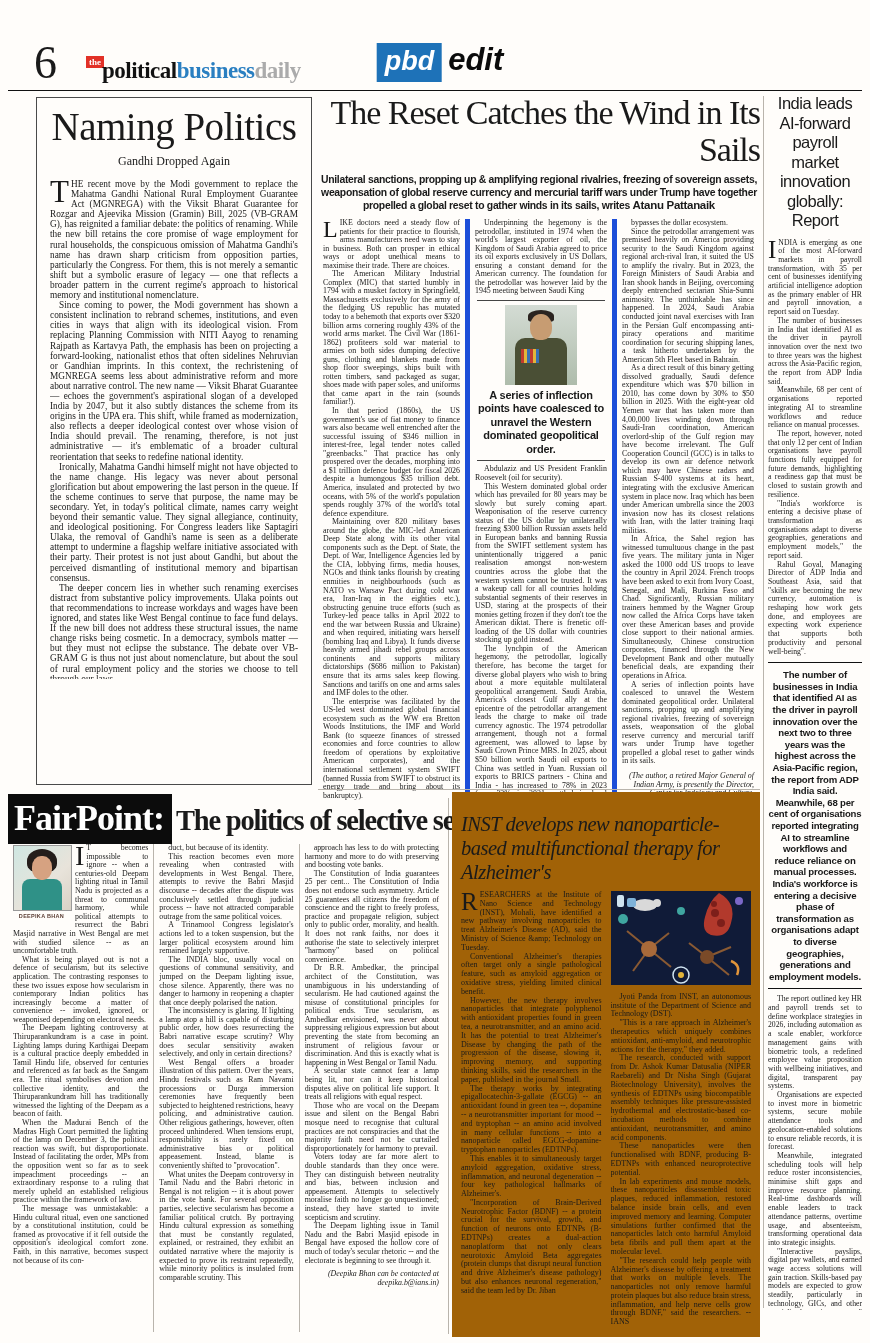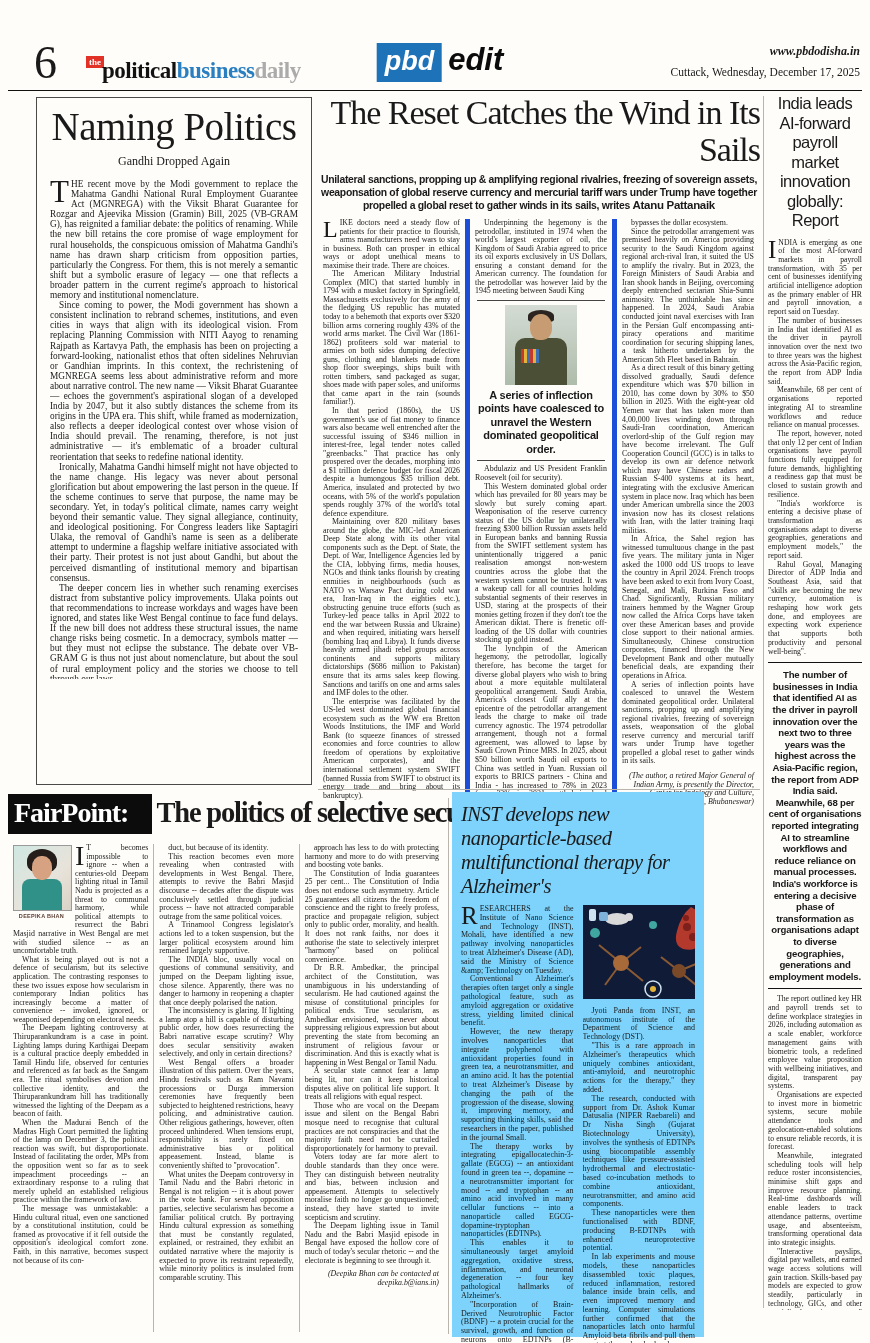--- a/index.html
+++ b/index.html
@@ -62,61 +62,57 @@
   .sb-head{font-family:"Liberation Sans",sans-serif;font-weight:normal;font-size:16.5px;line-height:19.5px;
         text-align:center;letter-spacing:-0.5px;}
   .sb-body{font-size:7.7px;line-height:8.7px;text-align:justify;margin-top:8px;}
   .sb-body .dc{font-size:25px;line-height:21px;padding-right:2px;}
   .sb-block{border-top:1.6px solid #111;border-bottom:1.6px solid #111;margin:6px 0;padding:6px 0;
         font-family:"Liberation Sans",sans-serif;font-weight:bold;font-size:9.6px;line-height:11.6px;
         text-align:center;letter-spacing:-0.2px;}
   
   .fairpoint{position:absolute;left:8px;top:794px;width:436px;height:540px;}
   .fp-header{height:42px;white-space:nowrap;}
-  .fp-brand{display:inline-block;background:#0c0c0c;color:#fff;font-weight:bold;font-size:28px;
-        padding:3px 24px 5px 6px;letter-spacing:-1px;}
+  .fp-brand{display:inline-block;background:#0c0c0c;color:#fff;font-weight:bold;font-size:36px;
+        padding:3px 8px 5px 6px;letter-spacing:-1px;}
   .fp-title{display:inline-block;font-weight:bold;font-size:28.5px;letter-spacing:-1.2px;margin-left:4px;}
   .fp-cols{display:flex;margin-top:8px;height:488px;}
   .fcol{width:146px;box-sizing:border-box;padding:0 5px;font-size:7.9px;line-height:8.6px;
         text-align:justify;overflow:hidden;}
   .fcol + .fcol{border-left:1px solid #b9b4ac;}
   .fcol .dc{font-size:28px;line-height:23px;padding-right:2px;}
   .fp-photo-wrap{float:left;width:57px;margin:1px 5px 2px 0;}
   .fp-photo{width:57px;height:64px;background:linear-gradient(135deg,#cfe7e2,#e8e3da 60%,#d9d2c6);position:relative;overflow:hidden;border:1px solid #999;}
   .fp-hair{position:absolute;left:13px;top:3px;width:30px;height:24px;background:#241d1a;border-radius:50% 50% 40% 40%;}
   .fp-face{position:absolute;left:18px;top:10px;width:20px;height:24px;background:#d6a281;border-radius:45%;}
   .fp-shirt{position:absolute;left:8px;top:33px;width:40px;height:31px;background:#2f9187;border-radius:8px 8px 0 0;}
   .fp-caption{font-size:5.5px;text-align:center;color:#5a3c32;font-family:"Liberation Sans",sans-serif;
         font-weight:bold;letter-spacing:0.3px;margin-top:1px;}
   .fp-contact{font-style:italic;text-align:right;margin-top:5px;}
   
-  .inst{position:absolute;left:452px;top:792px;width:252px;height:545px;background:#7dd3fc;
-        box-sizing:border-box;padding:10px 9px;}
+  .inst{position:absolute;left:452px;top:792px;width:308px;height:545px;background:#a16207;
+        box-sizing:border-box;padding:20px 9px;}
   .inst-head{font-style:italic;font-size:20.5px;line-height:24px;letter-spacing:-0.5px;}
   .inst-cols{display:flex;gap:9px;margin-top:7px;height:470px;}
   .icol{width:141px;font-size:8px;line-height:8.8px;text-align:justify;overflow:hidden;}
   .icol .dc{font-size:25px;line-height:21px;padding-right:2px;}
   .inst-illus{width:141px;height:94px;margin-bottom:5px;}
   
 </style>
 </head>
 <body>
 
 <div class="page">
 
   <div class="pagenum">6</div>
 
   <div class="masthead-logo"><span class="the-box">the</span><span class="w-pol">political</span><span class="w-biz">business</span><span class="w-daily">daily</span></div>
 
   <div class="center-logo"><span class="pbd-box">pbd</span><span class="edit-word">edit</span></div>
 
-  <div class="mast-right">
-    <div class="website">www.pbdodisha.in</div>
-    <div class="dateline">Cuttack, Wednesday, December 17, 2025</div>
-  </div>
 
   <div class="header-rule"></div>
 
   <div class="editorial">
     <div class="ed-title">Naming Politics</div>
     <div class="ed-sub">Gandhi Dropped Again</div>
     <div class="ed-body body clip">
       <p class="first"><span class="dc">T</span><span>HE recent move by the Modi government to replace the Mahatma Gandhi National Rural Employment Guarantee Act (MGNREGA) with the Viksit Bharat Guarantee for Rozgar and Ajeevika Mission (Gramin) Bill, 2025 (VB-GRAM G), has reignited a familiar debate: the politics of renaming. While the new bill retains the core promise of wage employment for rural households, the conspicuous omission of Mahatma Gandhi's name has drawn sharp criticism from opposition parties, particularly the Congress. For them, this is not merely a semantic shift but a symbolic erasure of legacy — one that reflects a broader pattern in the current regime's approach to historical memory and institutional nomenclature.</span></p>
       <span><p>Since coming to power, the Modi government has shown a consistent inclination to rebrand schemes, institutions, and even cities in ways that align with its ideological vision. From replacing Planning Commission with NITI Aayog to renaming Rajpath as Kartavya Path, the emphasis has been on projecting a forward-looking, nationalist ethos that often sidelines Nehruvian or Gandhian imprints. In this context, the rechristening of MGNREGA seems less about administrative reform and more about narrative control. The new name — Viksit Bharat Guarantee — echoes the government's aspirational slogan of a developed India by 2047, but it also subtly distances the scheme from its origins in the UPA era. This shift, while framed as modernization, also reflects a deeper ideological contest over whose vision of India should prevail. The renaming, therefore, is not just administrative — it's emblematic of a broader cultural reorientation that seeks to redefine national identity.</p><p>Ironically, Mahatma Gandhi himself might not have objected to the name change. His legacy was never about personal glorification but about empowering the last person in the queue. If the scheme continues to serve that purpose, the name may be secondary. Yet, in today's political climate, names carry weight beyond their semantic value. They signal allegiance, continuity, and ideological positioning. For Congress leaders like Saptagiri Ulaka, the removal of Gandhi's name is seen as a deliberate attempt to undermine a flagship welfare initiative associated with their party. Their protest is not just about Gandhi, but about the perceived dismantling of institutional memory and bipartisan consensus.</p><p>The deeper concern lies in whether such renaming exercises distract from substantive policy improvements. Ulaka points out that recommendations to increase workdays and wages have been ignored, and states like West Bengal continue to face fund delays. If the new bill does not address these structural issues, the name change risks being cosmetic. In a democracy, symbols matter — but they must not eclipse the substance. The debate over VB-GRAM G is thus not just about nomenclature, but about the soul of rural employment policy and the stories we choose to tell through our laws.</p></span>
     </div>

